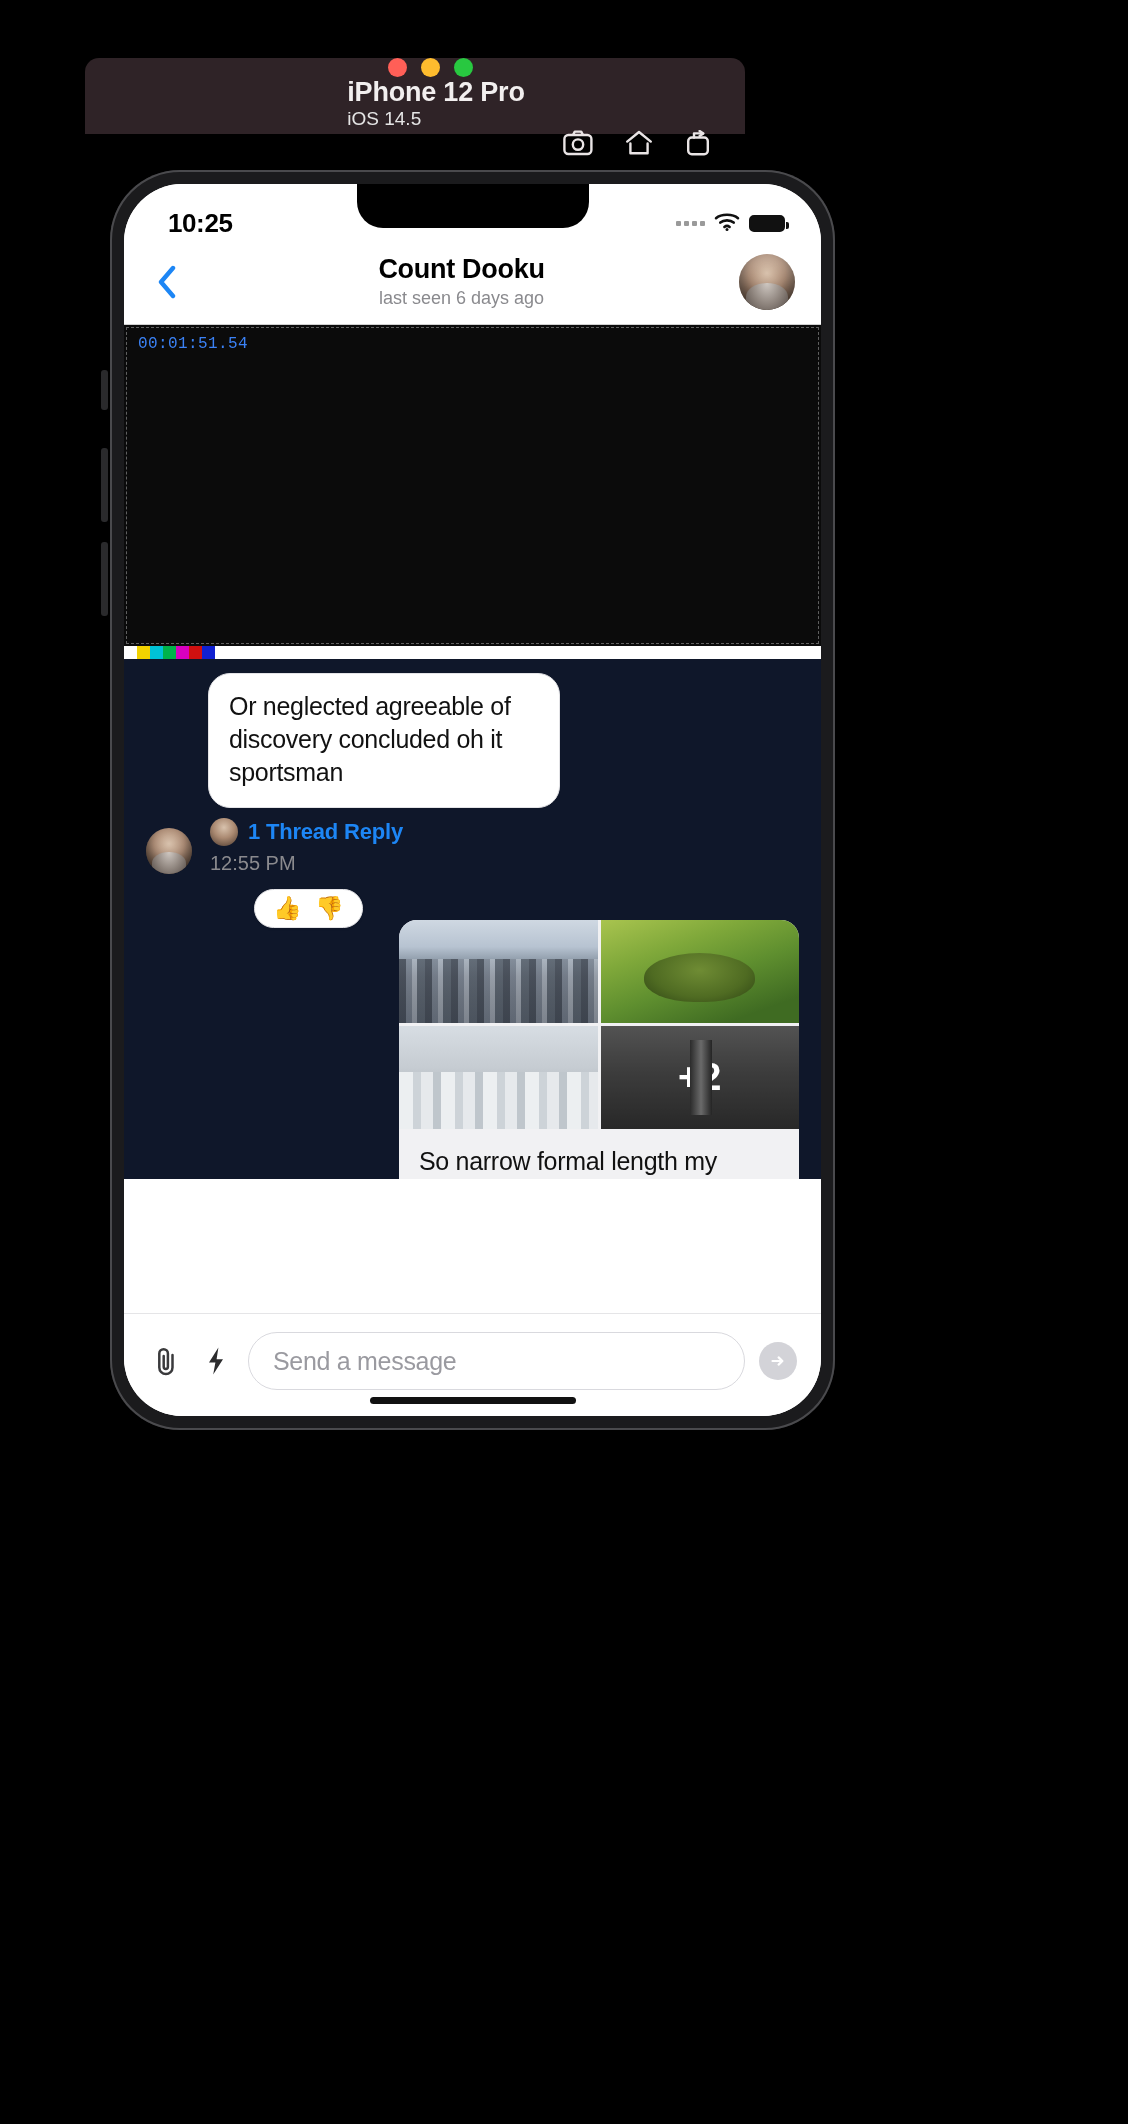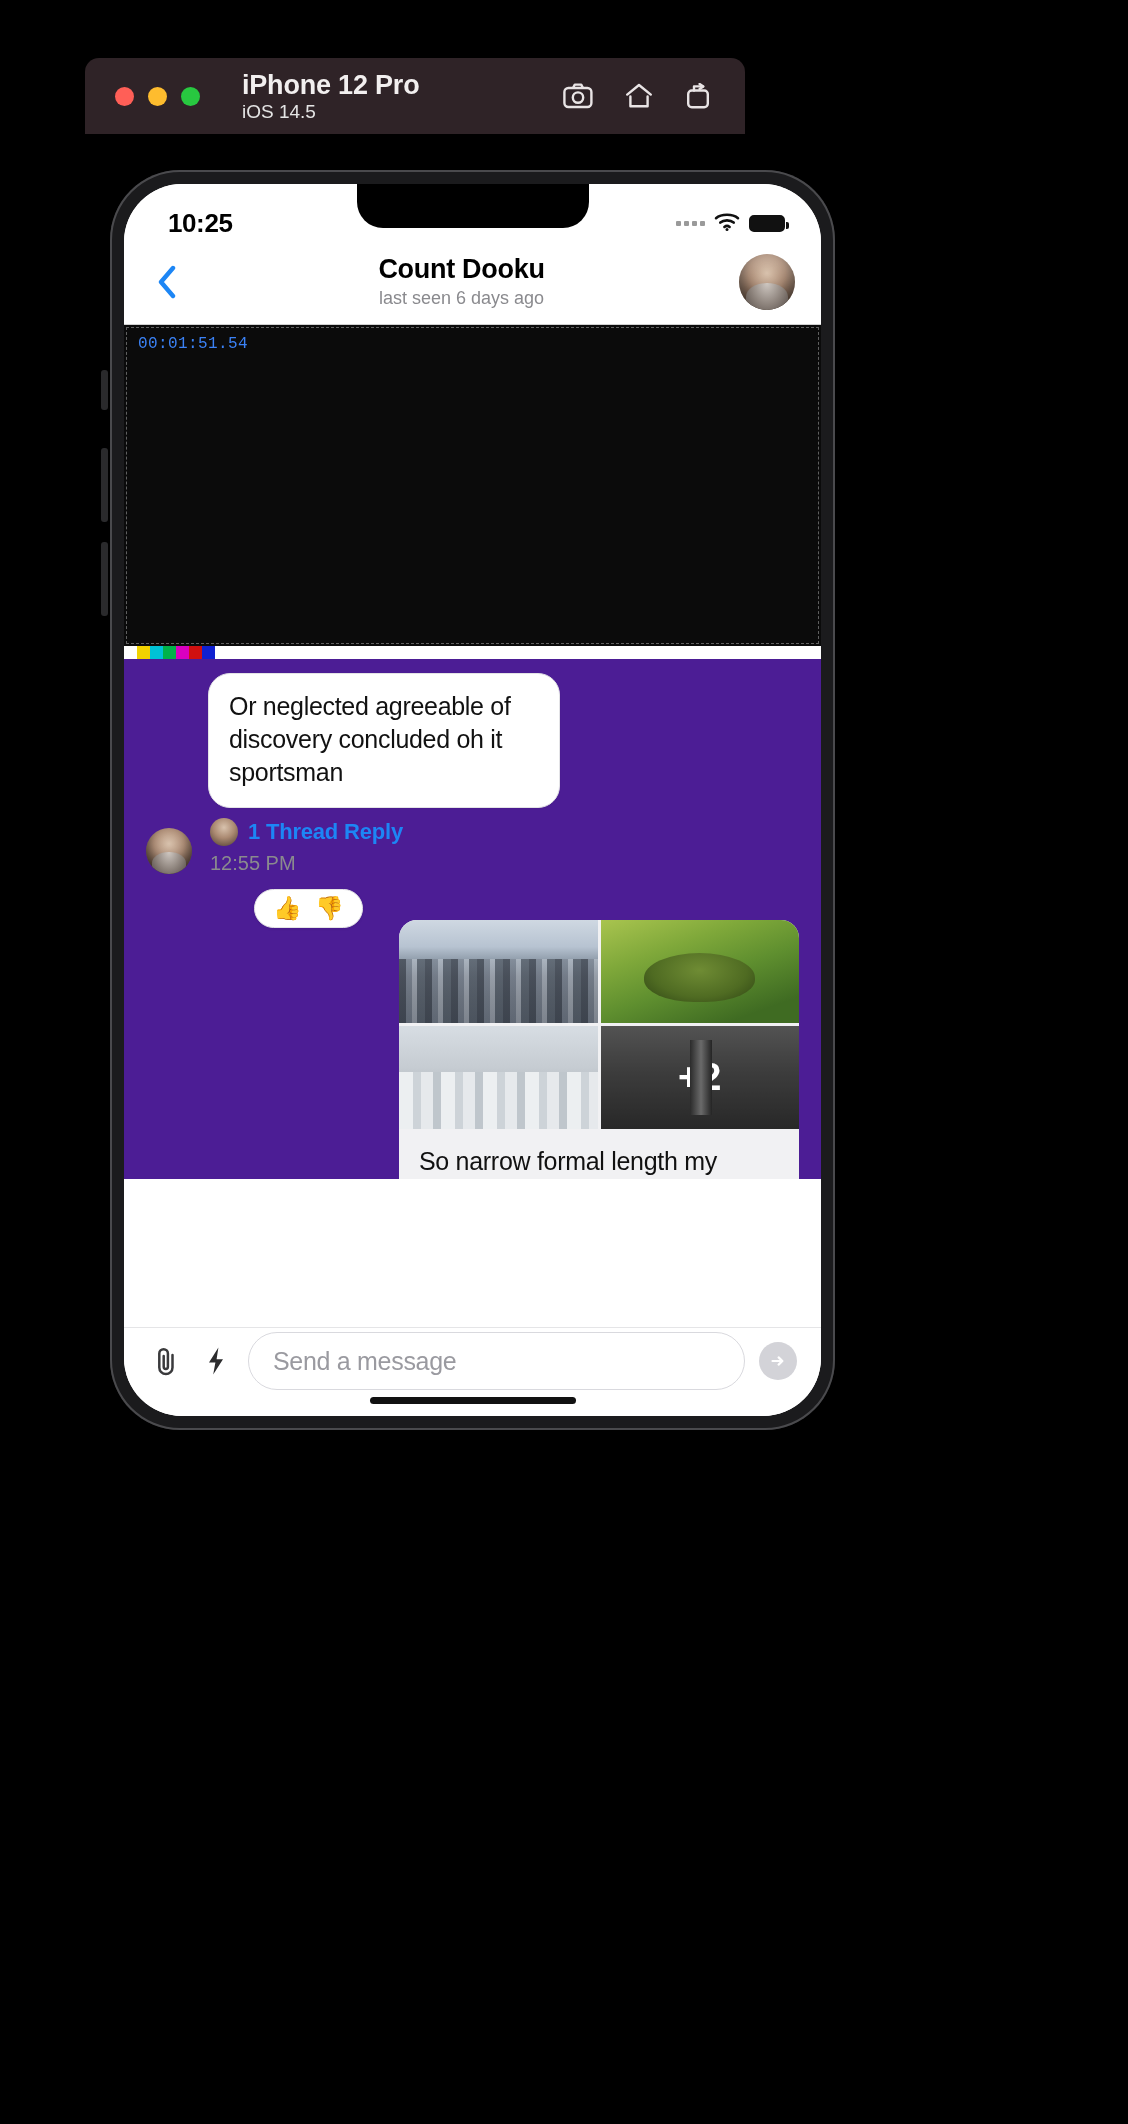--- a/index.html
+++ b/index.html
@@ -11,21 +11,21 @@
   }
 
   .stage { position: relative; width: 1128px; height: 2124px; background: #000; }
 
   
   .sim-titlebar {
     position: absolute; left: 85px; top: 58px;
     width: 660px; height: 76px;
     background: #2F2327;
     border-radius: 14px 14px 0 0;
-    display: flex; align-items: center;
+    display: flex; align-items: center; flex-direction: column;
   }
   .traffic { display: flex; gap: 14px; margin-left: 30px; }
   .dot { width: 19px; height: 19px; border-radius: 50%; }
   .dot.red { background: #FF5F57; }
   .dot.yellow { background: #FEBC2E; }
   .dot.green { background: #28C840; }
 
   .sim-titles { margin-left: 42px; line-height: 1.12; }
   .sim-title {
     color: #F2EFEF; font-size: 27px; font-weight: bold; letter-spacing: -0.2px;
@@ -143,21 +143,21 @@
   .pie-label {
     position: absolute; top: 64%; left: 50%; transform: translateX(-50%);
     font-family: "Liberation Mono", monospace; font-size: 11px; color: #111;
     letter-spacing: 0.5px;
   }
   .color-strip { display: flex; height: 13px; background: #fff; }
   .color-strip i { display: block; width: 13px; height: 13px; }
 
   
   .msg-list {
-    background: #4c1d95;
+    background: #0f172a;
     padding: 14px 22px 0 22px;
     height: 520px; overflow: hidden;
   }
 
   .bubble-in {
     max-width: 352px;
     background: #fff;
     border: 1px solid #E3E3E6;
     border-radius: 22px;
     padding: 16px 20px 18px 20px;
@@ -254,21 +254,21 @@
   .out-text {
     padding: 16px 20px 18px 20px;
     font-size: 25px; line-height: 1.3; color: #111; letter-spacing: -0.3px;
   }
 
   
   .composer {
     position: absolute; left: 0; right: 0; bottom: 0;
     background: #fff;
     border-top: 1px solid #E5E5E7;
-    padding: 4px 24px 26px 24px;
+    padding: 18px 24px 26px 24px;
     display: flex; align-items: center; gap: 14px;
   }
   .comp-icon { width: 36px; display: flex; align-items: center; justify-content: center; cursor: pointer; }
   .comp-input {
     flex: 1; height: 58px;
     border: 1px solid #D9D9DE; border-radius: 30px;
     display: flex; align-items: center; padding: 0 24px;
     font-size: 25px; color: #9A9AA0; letter-spacing: -0.3px;
     background: #fff;
   }

